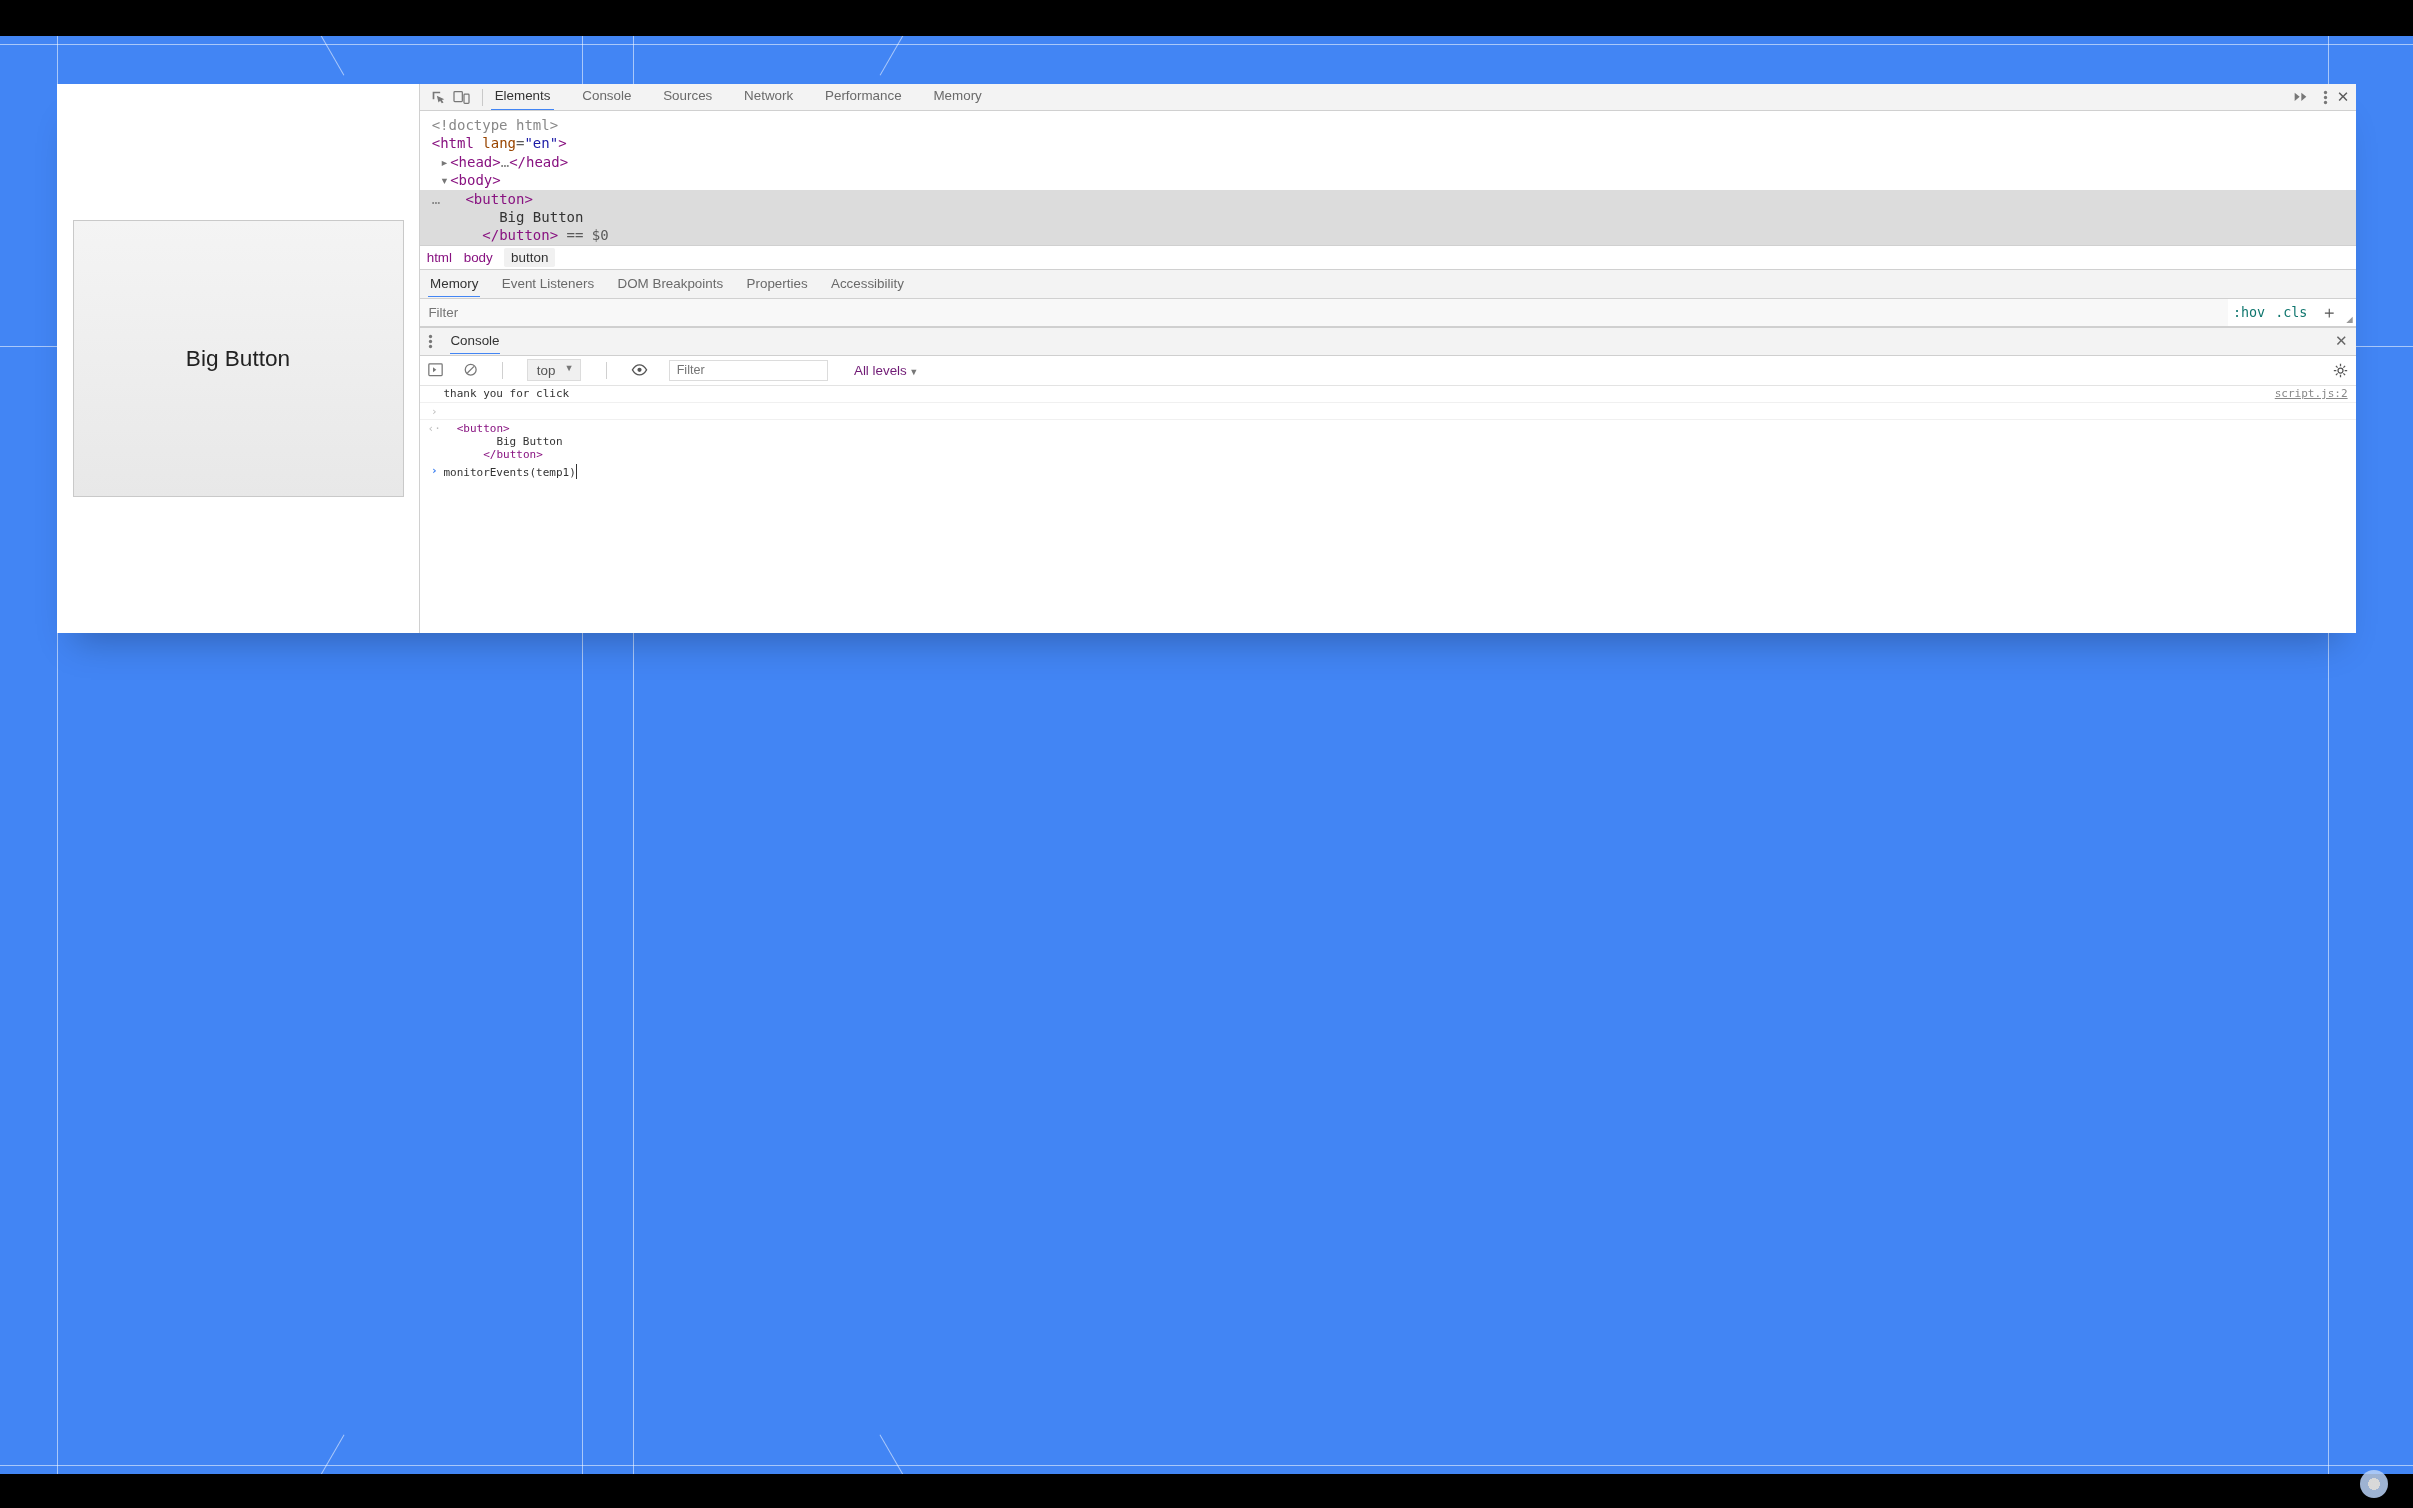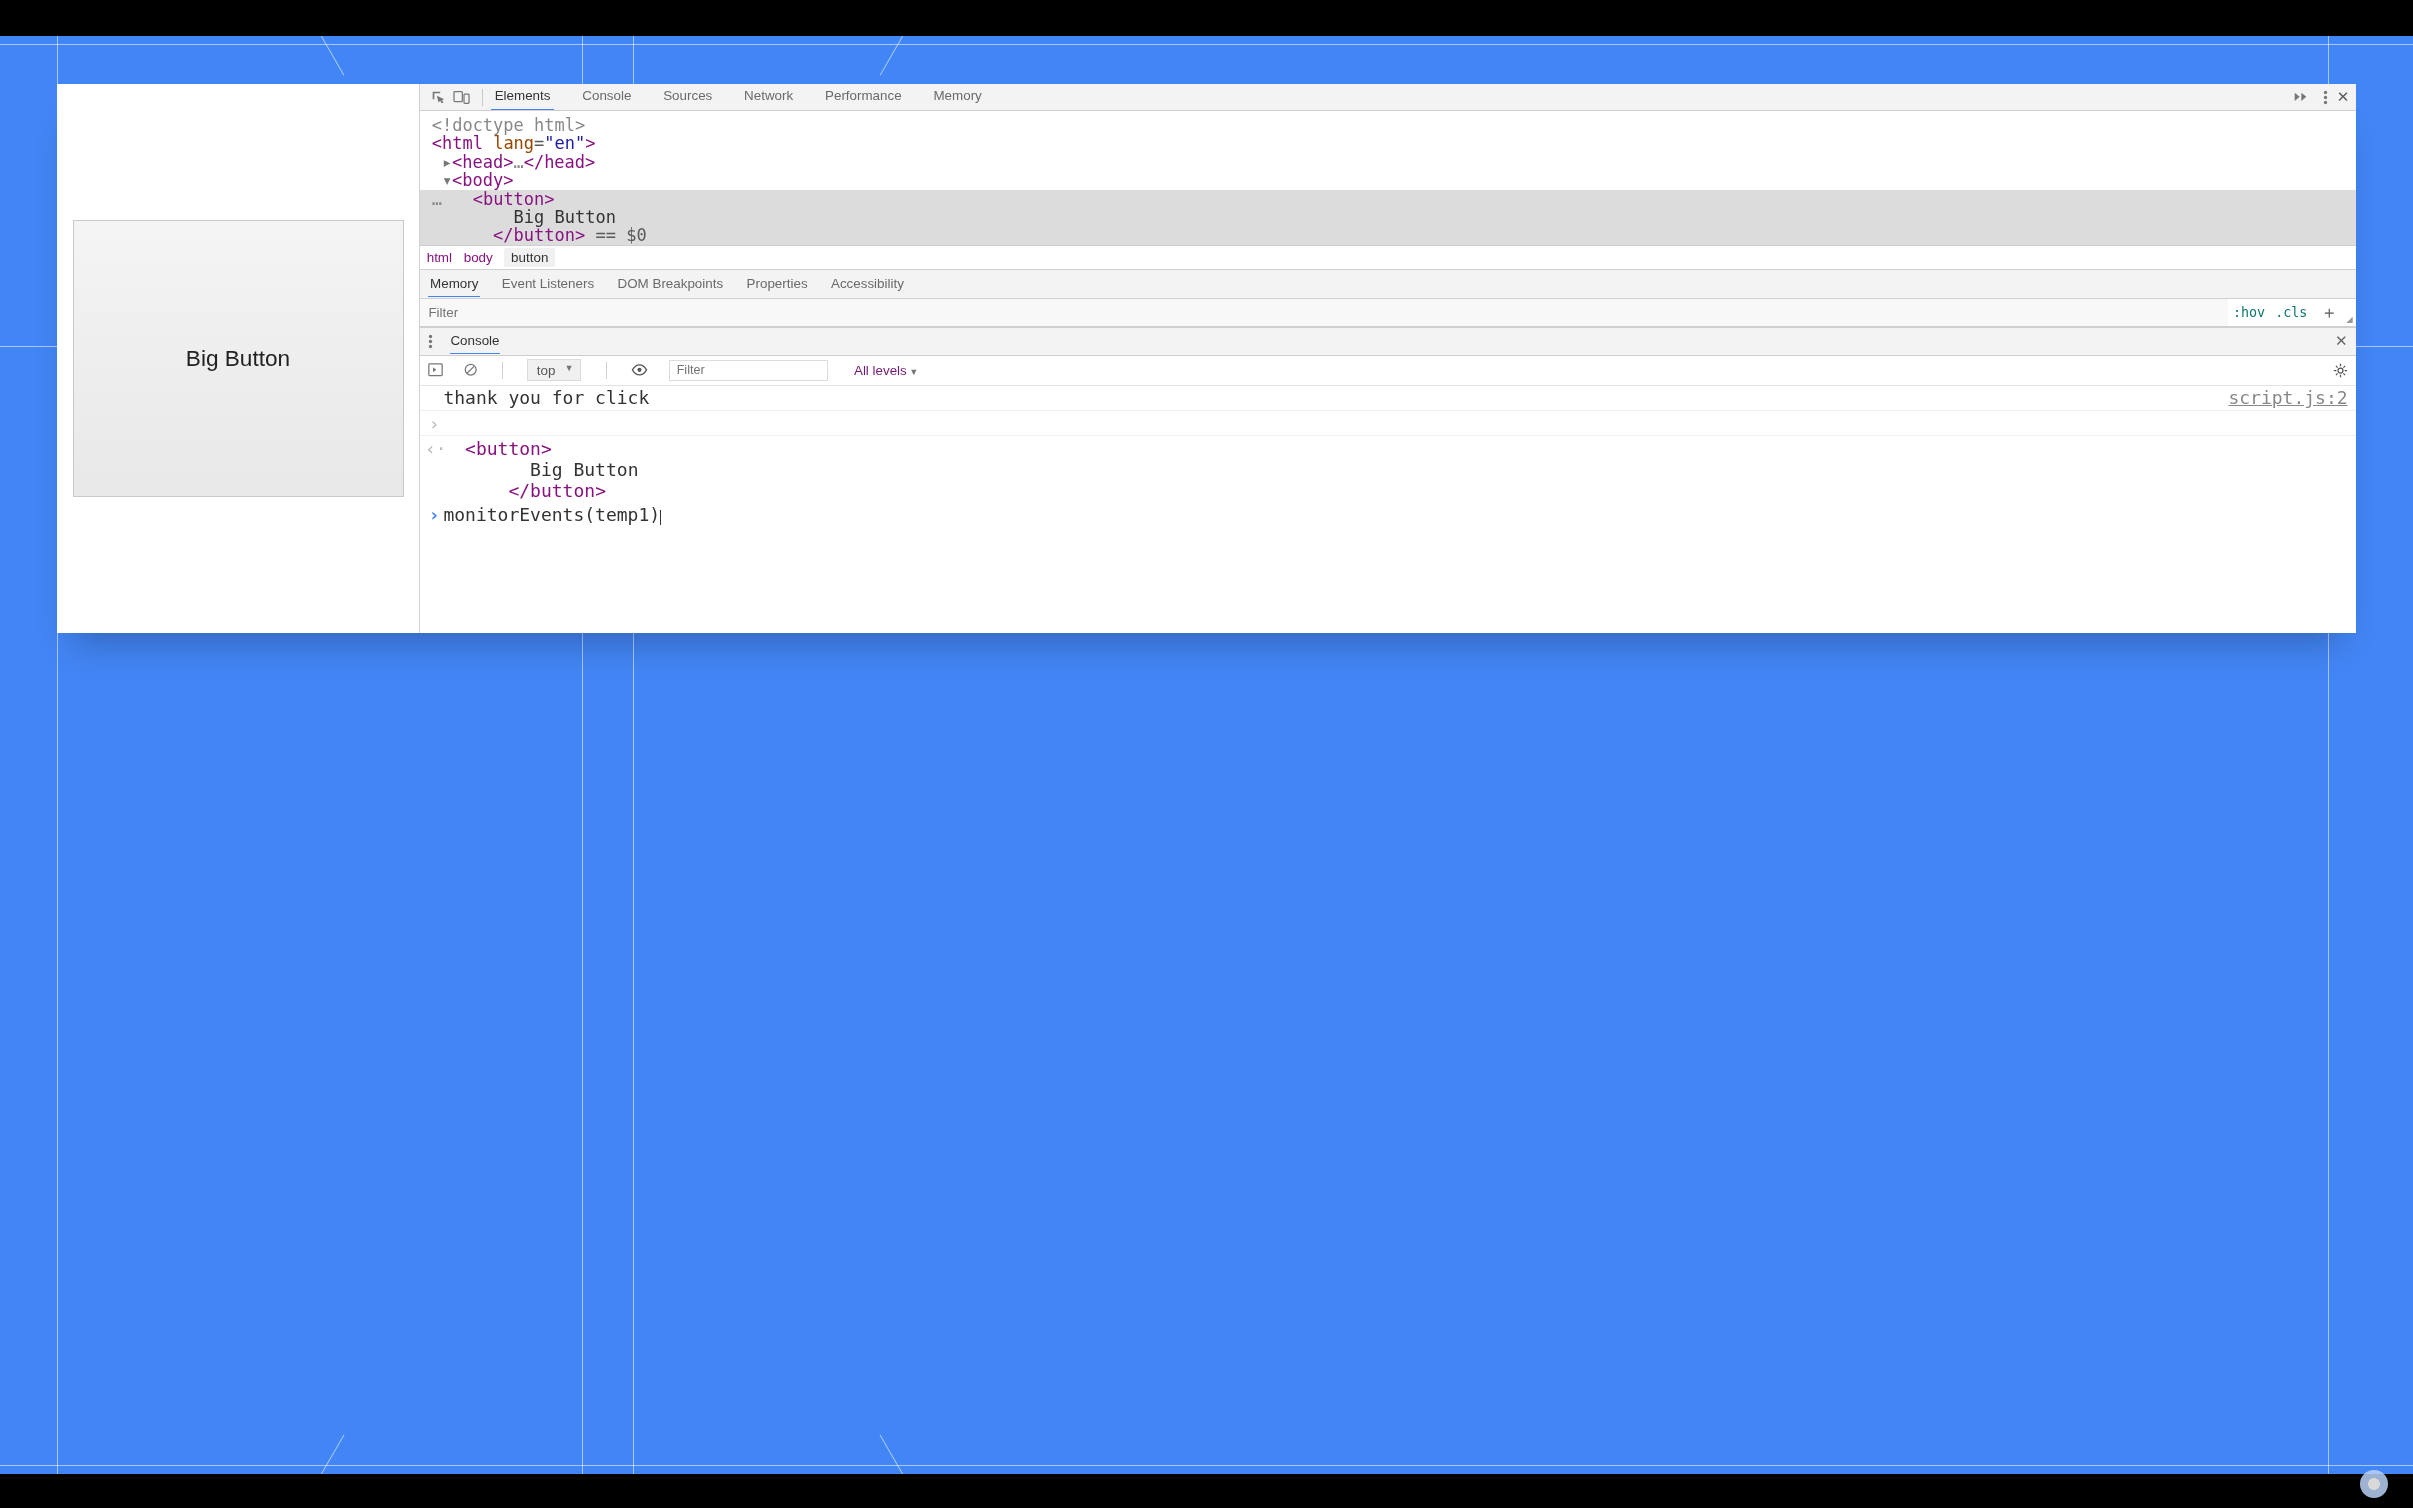--- a/index.html
+++ b/index.html
@@ -74,21 +74,21 @@
 .dt-tabs { display:flex; gap: 25px; flex:1; }
 .dt-tab { cursor:pointer; color:#6a6a6a; padding: 3.4px 3.4px 5.9px; }
 .dt-tab.active { color:#333; border-bottom: 1.7px solid #4285f4; }
 .dt-toolbar .more { margin-left:6.7px; cursor:pointer; }
 .dt-toolbar .menu-dots { margin-left: 15px; cursor:pointer; }
 .dt-toolbar .close { margin-left: 8.4px; cursor:pointer; font-size:15px; }
 
 
 .dom-tree {
   font-family: Menlo, Consolas, monospace;
-  font-size: 17px;
+  font-size: 14px;
   line-height: 18.4px;
   padding: 5px 0 0 11.7px;
   height: 134px;
   overflow: hidden;
 }
 .dom-line { white-space: pre; }
 .dom-tag { color: #881280; }
 .dom-attr-name { color: #994500; }
 .dom-attr-val { color: #1a1aa6; }
 .dom-text { color: #333; }
@@ -181,21 +181,21 @@
 }
 .console-toolbar .levels { cursor:pointer; color:#701a75; margin-left:5px; }
 .console-toolbar .levels::after { content:" ▼"; font-size:9.2px; color:#777; }
 .console-toolbar .spacer { flex:1; }
 .console-toolbar .gear { cursor:pointer; color:#555; }
 
 
 .console-body {
   flex:1; overflow:auto;
   font-family: Menlo, Consolas, monospace;
-  font-size: 18px;
+  font-size: 11px;
 }
 .c-row { display:flex; padding: 1.7px 8.4px 1.7px 5px; border-bottom: 0.8px solid #f0f0f0; }
 .c-row.nobd { border-bottom:none; }
 .c-gutter { width: 18.4px; color:#888; text-align:center; }
 .c-text { flex:1; white-space: pre; color:#333; }
 .c-source { color:#888; text-decoration: underline; cursor:pointer; }
 .c-input-caret { color:#367cf1; font-weight:bold; }
 .c-output-caret { color:#bbb; }
 .c-cursor { display:inline-block; width:0.8px; height:15px; background:#333; vertical-align:text-bottom; animation:blink 1s steps(1) infinite; }
 @keyframes blink { 50% { opacity:0; } }

